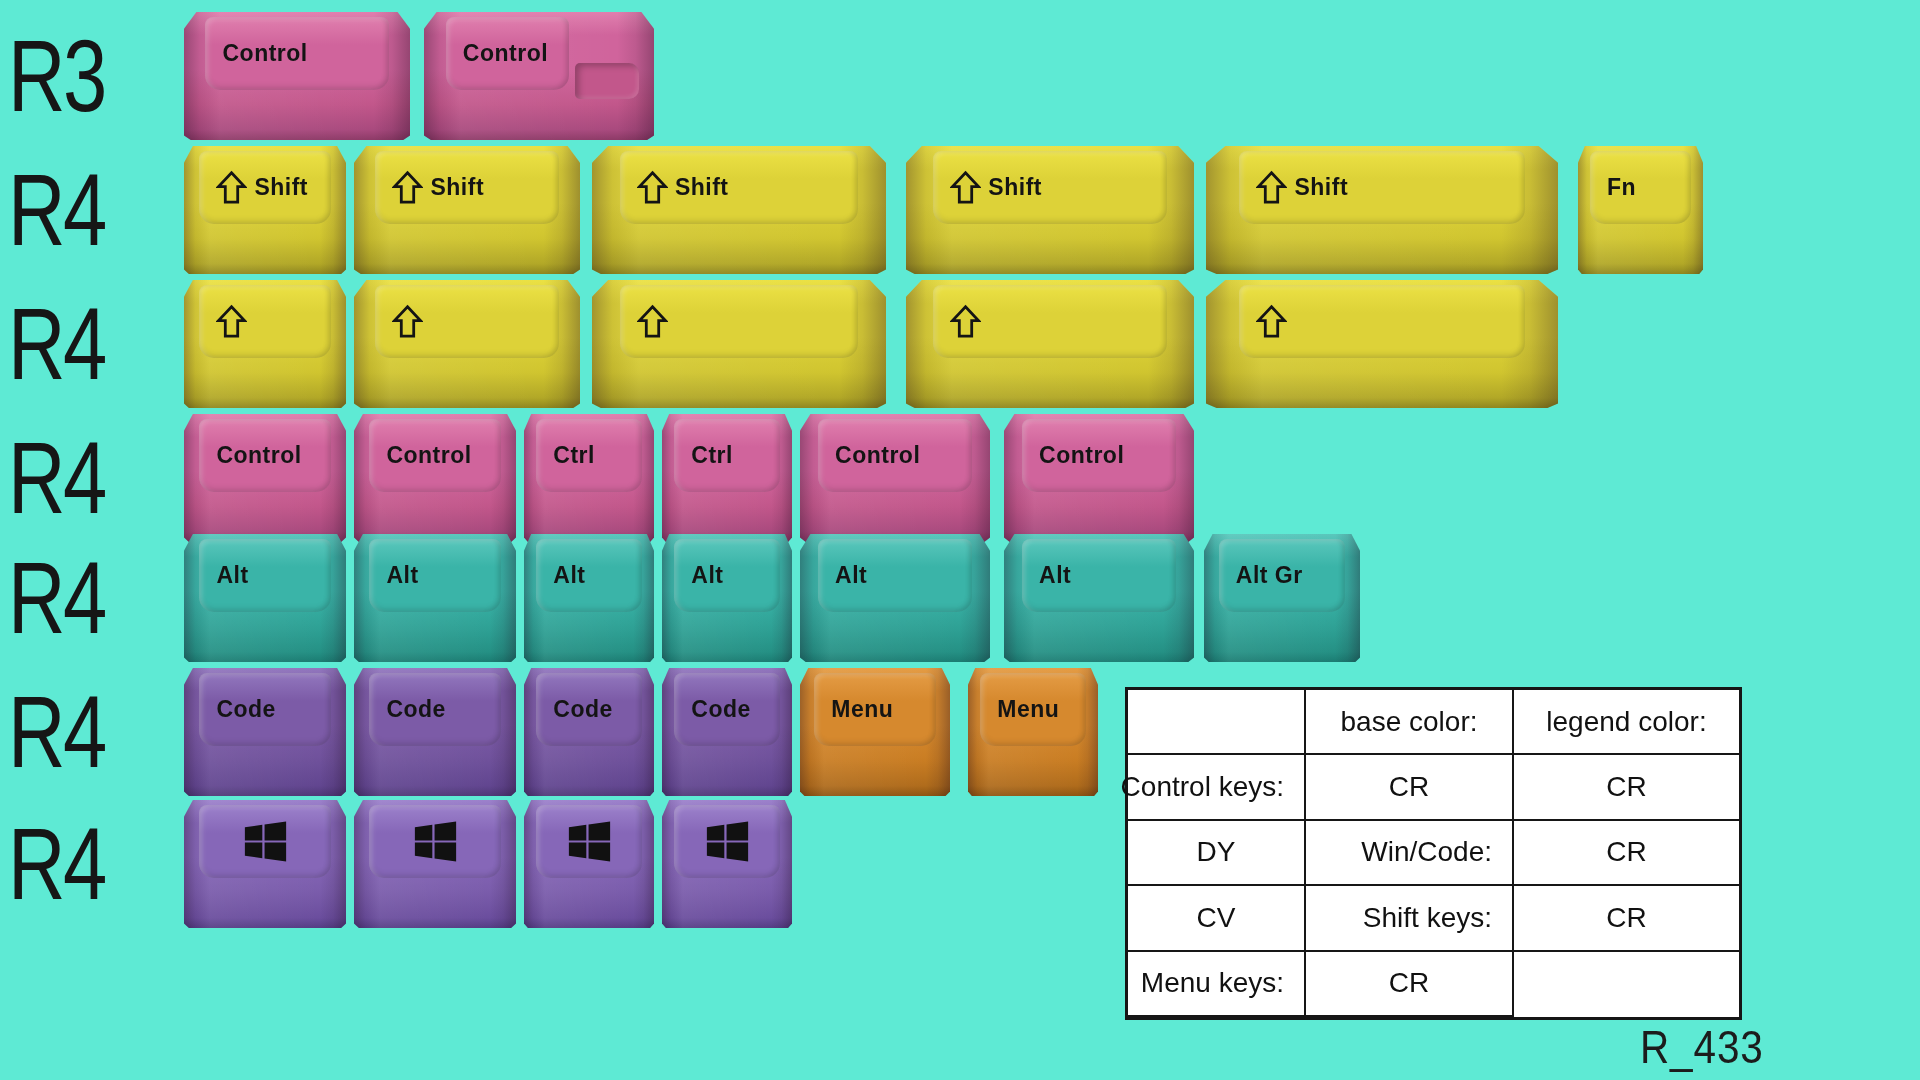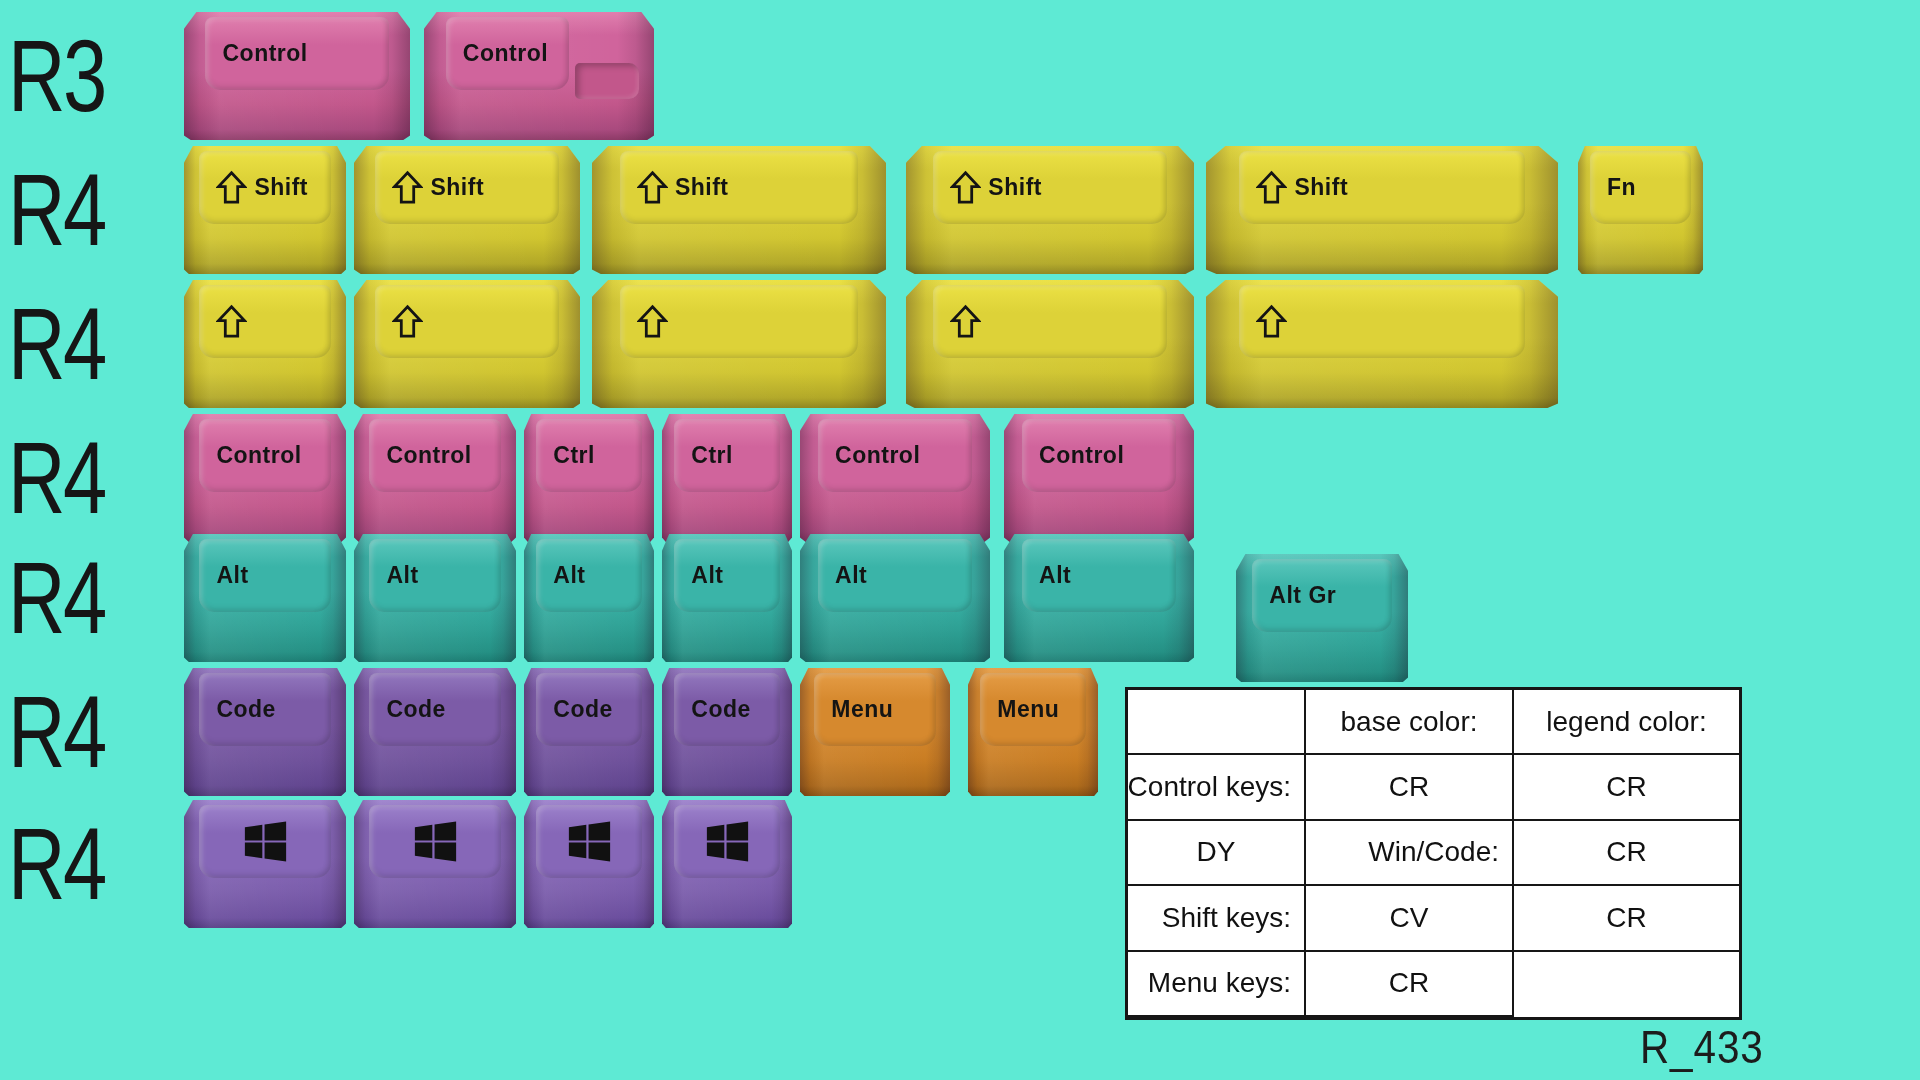--- a/index.html
+++ b/index.html
@@ -50,21 +50,21 @@
   .ref-table{
     position:absolute; left:1125px; top:687px; width:617px; height:333px;
     display:grid; grid-template-columns:178px 208px auto; grid-auto-rows:1fr;
     border:3px solid #161616; background:#ffffff;
   }
   .tcell{
     border-right:2px solid #161616; border-bottom:2px solid #161616;
     display:flex; align-items:center; justify-content:center;
     font:400 28px "Liberation Sans", sans-serif; color:#111111; white-space:nowrap;
   }
-  .tcell.lbl{ justify-content:flex-end; padding-right:13px; }
+  .tcell.lbl{ justify-content:flex-end; padding-right:20px; }
   .tcell:nth-child(3n){ border-right:none; }
   .tcell:nth-child(n+16){ border-bottom:none; }
   
   .watermark{
     position:absolute; left:1640px; top:1024px;
     font:400 46px/1 "Liberation Sans", sans-serif; color:#1c1c1c;
     letter-spacing:1px; transform:scaleX(.88); transform-origin:left center;
   }
 </style>
 </head>
@@ -225,21 +225,21 @@
       <div class="key" style="left: 800px; top: 534px; width: 190px; height: 128px; --face: #3ab4a8; --light: #5ac7bc; --skirt: #2fa296; --side: #259185; --dark: #1b7c72;">
         <div class="face">
           <span class="legend">Alt</span>
         </div>
       </div>
       <div class="key" style="left: 1004px; top: 534px; width: 190px; height: 128px; --face: #3ab4a8; --light: #5ac7bc; --skirt: #2fa296; --side: #259185; --dark: #1b7c72;">
         <div class="face">
           <span class="legend">Alt</span>
         </div>
       </div>
-      <div class="key" style="left: 1236px; top: 534px; width: 172px; height: 128px; margin-top: 20px; --face: #3ab4a8; --light: #5ac7bc; --skirt: #2fa296; --side: #259185; --dark: #1b7c72;">
+      <div class="key" style="left: 1204px; top: 534px; width: 156px; height: 128px; --face: #3ab4a8; --light: #5ac7bc; --skirt: #2fa296; --side: #259185; --dark: #1b7c72;">
         <div class="face">
           <span class="legend">Alt Gr</span>
         </div>
       </div>
       <div class="key" style="left: 184px; top: 668px; width: 162px; height: 128px; --face: #7c5ba7; --light: #9277be; --skirt: #6f519b; --side: #624690; --dark: #4e3877;">
         <div class="face">
           <span class="legend">Code</span>
         </div>
       </div>
       <div class="key" style="left: 354px; top: 668px; width: 162px; height: 128px; --face: #7c5ba7; --light: #9277be; --skirt: #6f519b; --side: #624690; --dark: #4e3877;">
@@ -316,22 +316,22 @@
 
     <div class="tcell lbl">Control keys:</div>
     <div class="tcell">CR</div>
 
     <div class="tcell">CR</div>
 
     <div class="tcell">DY</div>
     <div class="tcell lbl">Win/Code:</div>
     <div class="tcell">CR</div>
 
+    <div class="tcell">CV</div>
     <div class="tcell lbl">Shift keys:</div>
-    <div class="tcell">CV</div>
     <div class="tcell">CR</div>
 
     <div class="tcell lbl">Menu keys:</div>
     <div class="tcell">CR</div>
   </div>
 
   <div class="watermark">R_433</div>
 </div>
 
 </body></html>

